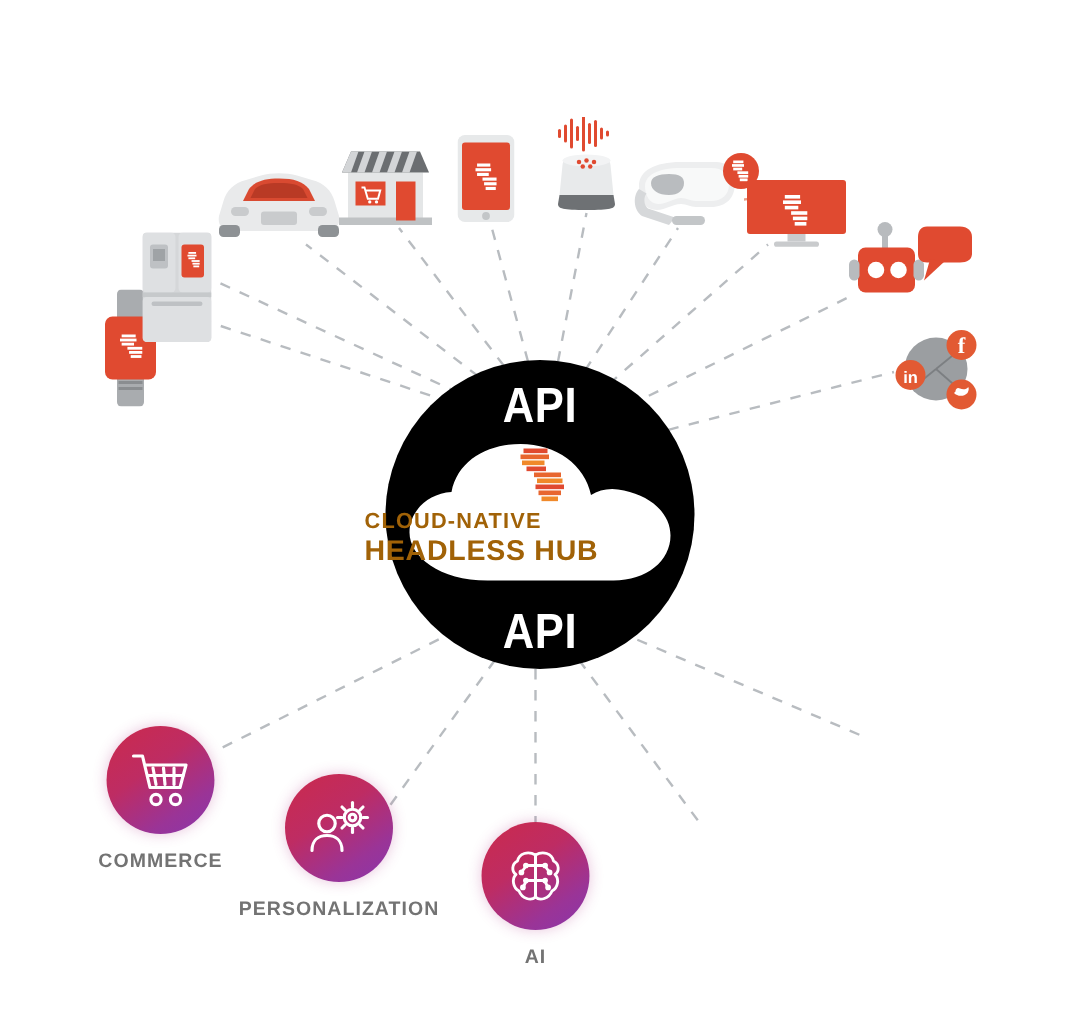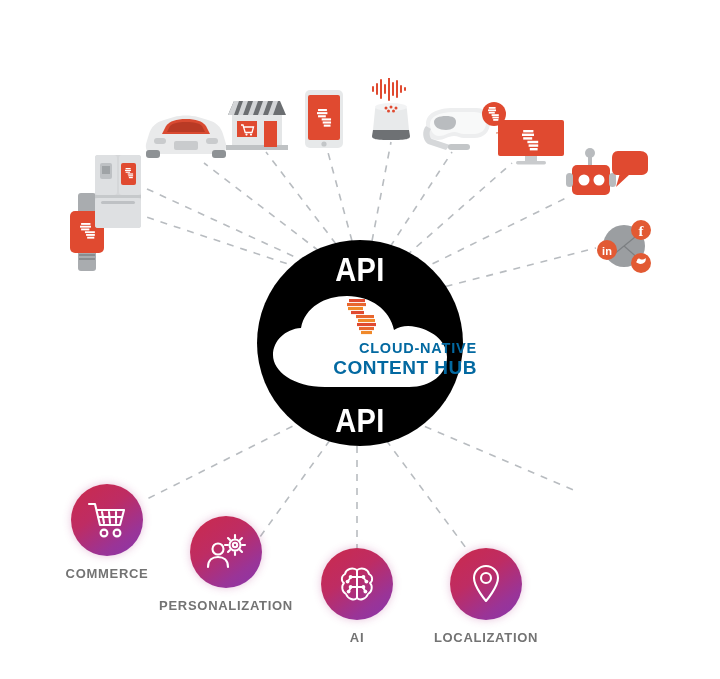--- a/index.html
+++ b/index.html
@@ -34,21 +34,21 @@
     box-shadow: 0 0 0 0 rgba(0,0,0,0);
   }
   .hub-api { position:absolute; width:100%; text-align:center;
     color:#ffffff; font-weight:bold; font-size:33px; letter-spacing:0.5px;
     transform: scaleX(0.88); }
   .hub-api.top { top:11px; }
   .hub-api.bottom { bottom:6px; }
 
   .cloud-wrap { position:absolute; left:243px; top:293px; width:234px; height:98px; }
 
-  .cloud-text { position:absolute; left:0; width:234px; text-align:right; color:#0369a1; }
+  .cloud-text { position:absolute; left:0; width:234px; text-align:left; color:#a16207; }
   .cloud-text.l1 { top:47px; font-size:14.5px; font-weight:bold; letter-spacing:0.8px; }
   .cloud-text.l2 { top:64px; font-size:19px; font-weight:bold; letter-spacing:0.5px; }
 
   
   .node { position:absolute; }
   .node .bubble {
     position:relative; width:72px; height:72px; border-radius:50%;
     background: linear-gradient(145deg, #CB2A4C 0%, #BE2C63 40%, #9A3497 75%, #8A36AB 100%);
     display:flex; align-items:center; justify-content:center;
     box-shadow: 0 0 9px rgba(180,60,140,0.30);
@@ -114,21 +114,21 @@
         <rect x="6" y="14" width="13" height="3.1" fill="#E04A30"></rect>
         <rect x="11" y="18" width="18" height="3.1" fill="#E8662F"></rect>
         <rect x="13" y="22" width="17" height="3.1" fill="#F0892A"></rect>
         <rect x="12" y="26" width="19" height="3.1" fill="#E04A30"></rect>
         <rect x="14" y="30" width="15" height="3.1" fill="#E8662F"></rect>
         <rect x="16" y="34" width="11" height="3.1" fill="#F0892A"></rect>
       </g>
     </svg>
 
     <div class="cloud-text l1">CLOUD-NATIVE</div>
-    <div class="cloud-text l2">CONTENT HUB</div>
+    <div class="cloud-text l2">HEADLESS HUB</div>
   </div>
 
   <div class="device" style="left:66px; top:193px;">
     <svg width="42" height="78" viewBox="0 0 42 78">
       <rect x="12" y="0" width="18" height="22" rx="3" fill="#A9ACAF"></rect>
       <rect x="12" y="56" width="18" height="22" rx="3" fill="#A9ACAF"></rect>
       <rect x="13" y="61" width="16" height="2" fill="#8A8D90"></rect>
       <rect x="13" y="65" width="16" height="2" fill="#8A8D90"></rect>
       <rect x="4" y="18" width="34" height="42" rx="5" fill="#E04A30"></rect>
       <g transform="translate(14,30) scale(0.55)">
@@ -378,27 +378,15 @@
           <circle cx="25.4" cy="12" r="1.9"></circle>
           <circle cx="28.4" cy="16.6" r="1.9"></circle>
           <circle cx="25.4" cy="22" r="1.9"></circle>
           <circle cx="27.4" cy="26.6" r="1.9"></circle>
         </g>
       </svg>
     </div>
     <div class="nlabel" style="top:82px;">AI</div>
   </div>
 
-  <div class="node" style="left:450px; top:548px;">
-    <div class="bubble">
-      <svg width="32" height="40" viewBox="0 0 32 40">
-        <g fill="none" stroke="#FFFFFF" stroke-width="2.1" stroke-linejoin="round">
-          <path d="M16 37 C 16 37 28 23 28 14 C 28 7.4 22.6 2 16 2
-                   C 9.4 2 4 7.4 4 14 C 4 23 16 37 16 37 Z"></path>
-          <circle cx="16" cy="14" r="5"></circle>
-        </g>
-      </svg>
-    </div>
-    <div class="nlabel" style="top:82px;">LOCALIZATION</div>
-  </div>
 
 
 </div>
 
 </body></html>

